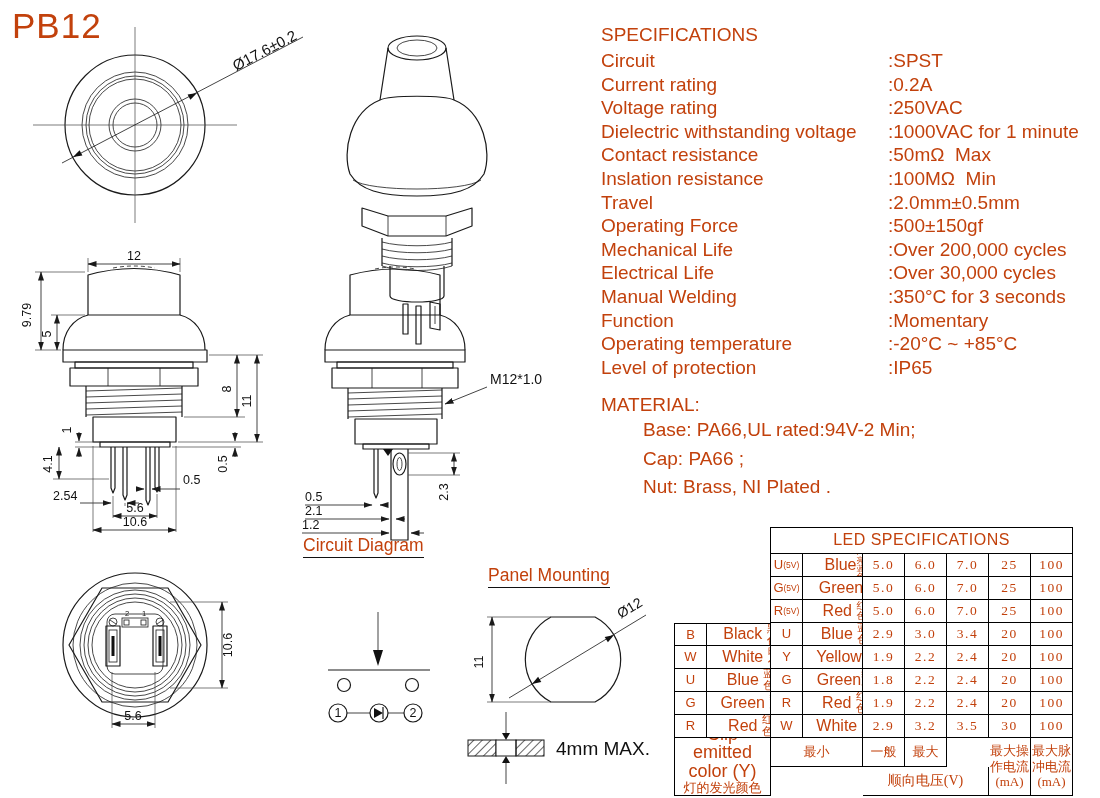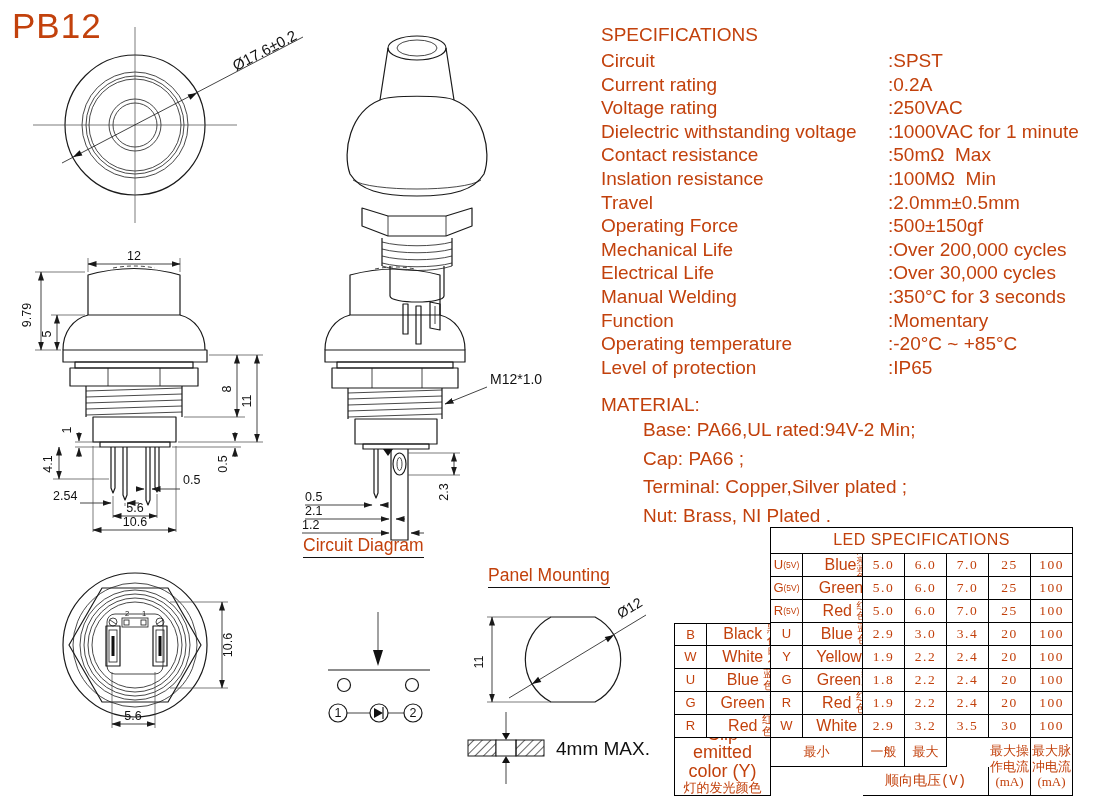--- a/index.html
+++ b/index.html
@@ -286,21 +286,20 @@
     <div class="spec-row"><span class="spec-label">Manual Welding</span><span class="spec-value">:350°C for 3 seconds</span></div>
     <div class="spec-row"><span class="spec-label">Function</span><span class="spec-value">:Momentary</span></div>
     <div class="spec-row"><span class="spec-label">Operating temperature</span><span class="spec-value">:-20°C ~ +85°C</span></div>
     <div class="spec-row"><span class="spec-label">Level of protection</span><span class="spec-value">:IP65</span></div>
   </div>
 
   <div class="abs" id="material">
     <div>MATERIAL:</div>
     <div class="mat-line">Base: PA66,UL rated:94V-2 Min;</div>
     <div class="mat-line">Cap: PA66 ;</div>
-    <div class="mat-line">Terminal: Copper,Silver plated ;</div>
     <div class="mat-line">Nut: Brass, NI Plated .</div>
   </div>
 
   <div class="abs" id="led-table">
     <div class="led-upper">
       <div class="c hdr">LED SPECIFICATIONS</div>
       <div class="c">
           <span class="code">U</span>
           <span class="sub">(5V)</span>
         </div>
@@ -400,17 +399,17 @@
       <div class="c f-mm">一般</div>
       <div class="c f-mm">最大</div>
       <div class="c col" style="grid-row:1/3;grid-column:6;">
         <span class="f-cur">最大操作电流</span>
         <span class="f-cur">(mA)</span>
       </div>
       <div class="c col" style="grid-row:1/3;grid-column:7;">
         <span class="f-cur">最大脉冲电流</span>
         <span class="f-cur">(mA)</span>
       </div>
-      <div class="c f-fv" style="grid-row:2;grid-column:3/6;font-family:Liberation Mono, monospace;">顺向电压(V)</div>
+      <div class="c f-fv" style="grid-row:2;grid-column:3/6;">顺向电压(V)</div>
     </div>
   </div>
 
 </div>
 
 </body></html>

